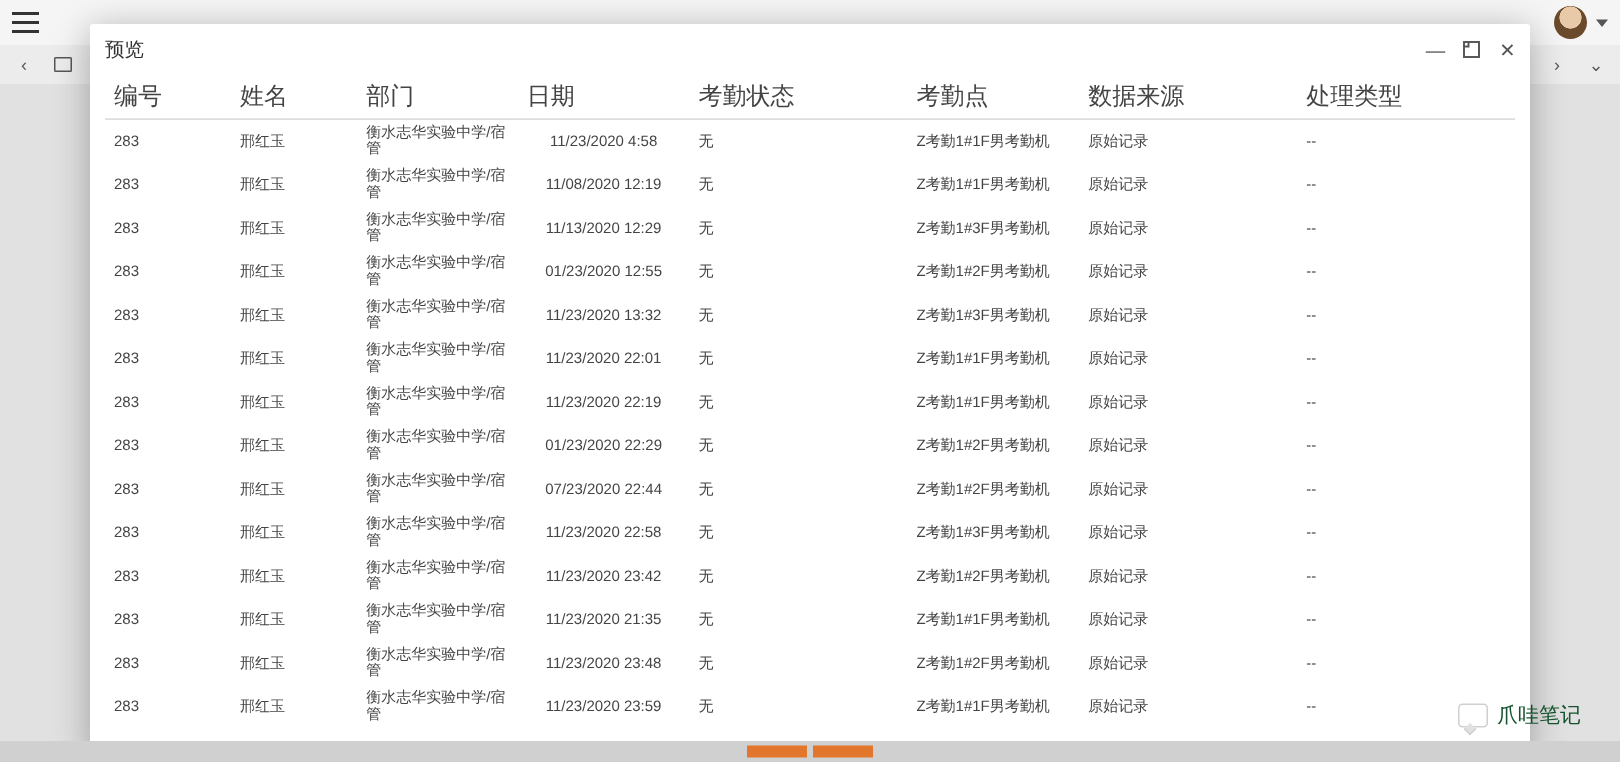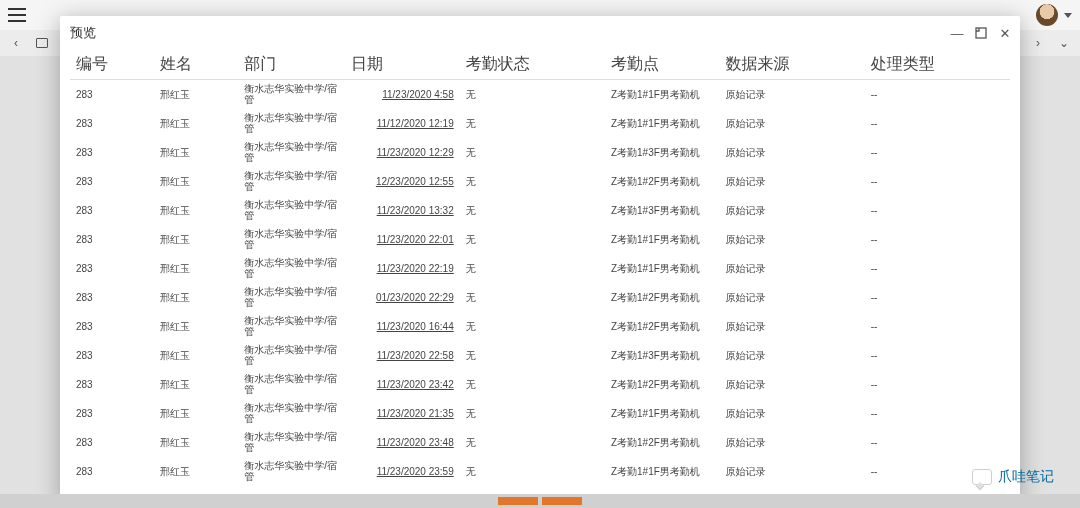--- a/index.html
+++ b/index.html
@@ -19,24 +19,24 @@
 .modal-header { height:34px; display:flex; align-items:center; padding:0 10px; font-size:13px; color:#333; position:relative; }
 .window-controls { position:absolute; right:8px; display:flex; gap:10px; align-items:center; }
 .wc { width:14px; height:14px; display:flex; align-items:center; justify-content:center; cursor:pointer; color:#555; font-size:13px; }
 .wc svg { width:12px; height:12px; stroke:#555; stroke-width:1.3; fill:none; }
 
 .table-wrap { flex:1; overflow:hidden; padding:0 10px; }
 table { border-collapse:collapse; width:100%; }
 th { font-weight:400; color:#444; text-align:left; font-size:16px; padding:4px 6px; border-bottom:1px solid #ddd; white-space:nowrap; }
 td { font-size:10px; color:#444; padding:2px 6px; vertical-align:middle; white-space:nowrap; line-height:1.1; }
 td.dept, td.point { white-space:normal; max-width:56px;margin-left:12px; }
-td.date { text-align:right; max-width:60px; white-space:normal;text-decoration:underline; }
+td.date { text-align:center; max-width:60px; white-space:normal; }
 tbody tr { height:29px; }
 
-.watermark { position:absolute; right:26px; bottom:22px; display:flex; align-items:center; gap:6px; color:#0369a1; font-size:14px; font-weight:500; pointer-events:none; }
+.watermark { position:absolute; right:26px; bottom:22px; display:flex; align-items:center; gap:6px; color:#14532d; font-size:14px; font-weight:500; pointer-events:none; }
 .wm-bubble { width:20px; height:16px; border:1.8px solid #cfcfcf; border-radius:3px; position:relative; }
 .wm-bubble:after { content:""; position:absolute; bottom:-5px; left:4px; width:5px; height:5px; border-right:1.8px solid #cfcfcf; border-bottom:1.8px solid #cfcfcf; transform:rotate(45deg); background:#e1e1e1; }
 .footer-hint { position:absolute; bottom:0; left:0; right:0; height:14px; background:#d0d0d0; font-size:8px; color:#888; text-align:center; line-height:14px; overflow:hidden; }
 .orange-chip { display:inline-block; background:#e2762c; width:40px; height:8px; margin:0 2px; vertical-align:middle; }
 </style>
 </head>
 <body>
 
 <div class="top-toolbar">
   <div class="ham-icon">
@@ -97,41 +97,41 @@
             <td class="date">11/23/2020 4:58</td>
             <td>无</td>
             <td class="point">Z考勤1#1F男考勤机</td>
             <td>原始记录</td>
             <td>--</td>
           </tr>
           <tr>
             <td>283</td>
             <td>邢红玉</td>
             <td class="dept">衡水志华实验中学/宿管</td>
-            <td class="date">11/12/2020 12:19</td>
-            <td>无</td>
-            <td class="point">Z考勤1#1F男考勤机</td>
-            <td>原始记录</td>
-            <td>--</td>
-          </tr>
-          <tr>
-            <td>283</td>
-            <td>邢红玉</td>
-            <td class="dept">衡水志华实验中学/宿管</td>
-            <td class="date">11/23/2020 12:29</td>
+            <td class="date">11/08/2020 12:19</td>
+            <td>无</td>
+            <td class="point">Z考勤1#1F男考勤机</td>
+            <td>原始记录</td>
+            <td>--</td>
+          </tr>
+          <tr>
+            <td>283</td>
+            <td>邢红玉</td>
+            <td class="dept">衡水志华实验中学/宿管</td>
+            <td class="date">11/13/2020 12:29</td>
             <td>无</td>
             <td class="point">Z考勤1#3F男考勤机</td>
             <td>原始记录</td>
             <td>--</td>
           </tr>
           <tr>
             <td>283</td>
             <td>邢红玉</td>
             <td class="dept">衡水志华实验中学/宿管</td>
-            <td class="date">12/23/2020 12:55</td>
+            <td class="date">01/23/2020 12:55</td>
             <td>无</td>
             <td class="point">Z考勤1#2F男考勤机</td>
             <td>原始记录</td>
             <td>--</td>
           </tr>
           <tr>
             <td>283</td>
             <td>邢红玉</td>
             <td class="dept">衡水志华实验中学/宿管</td>
             <td class="date">11/23/2020 13:32</td>
@@ -167,21 +167,21 @@
             <td class="date">01/23/2020 22:29</td>
             <td>无</td>
             <td class="point">Z考勤1#2F男考勤机</td>
             <td>原始记录</td>
             <td>--</td>
           </tr>
           <tr>
             <td>283</td>
             <td>邢红玉</td>
             <td class="dept">衡水志华实验中学/宿管</td>
-            <td class="date">11/23/2020 16:44</td>
+            <td class="date">07/23/2020 22:44</td>
             <td>无</td>
             <td class="point">Z考勤1#2F男考勤机</td>
             <td>原始记录</td>
             <td>--</td>
           </tr>
           <tr>
             <td>283</td>
             <td>邢红玉</td>
             <td class="dept">衡水志华实验中学/宿管</td>
             <td class="date">11/23/2020 22:58</td>

